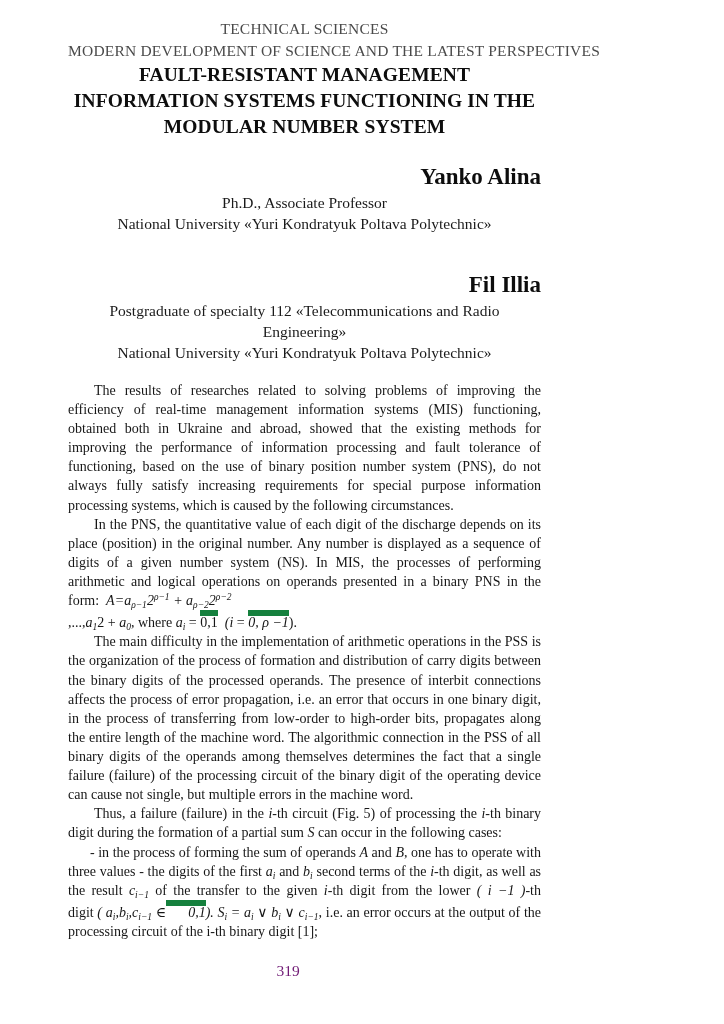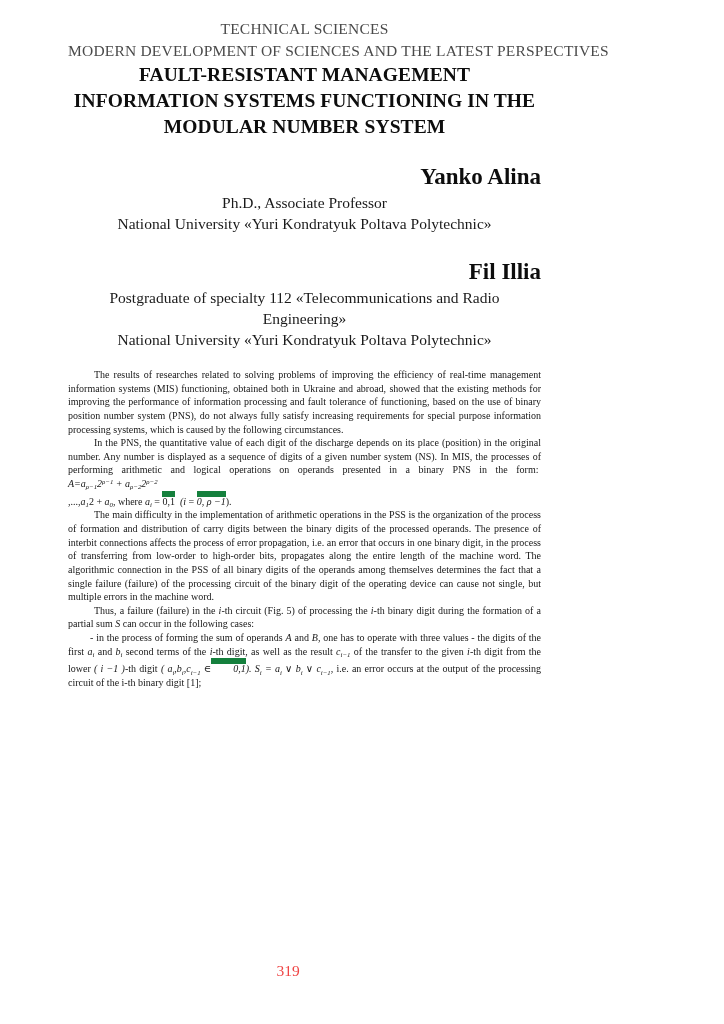--- a/index.html
+++ b/index.html
@@ -34,38 +34,38 @@
     text-align: center;
     font-weight: bold;
     font-size: 19.5px;
     line-height: 1.33;
     letter-spacing: .1px;
     color: #0d0d0d;
   }
 
   
   .author-block { margin-top: 22px; text-align: right; }
-  .author-block.second { margin-top: 23px; }
+  .author-block.second { margin-top: 36px; }
   .author-name {
     font-weight: bold;
     font-size: 23px;
     line-height: 1.3;
     color: #0d0d0d;
   }
   .author-line {
     font-size: 15.5px;
     line-height: 1.36;
     color: #1a1a1a;
     text-align: center;
   }
 
   
   .body-text {
     margin-top: 18px;
-    font-size: 10px;
+    font-size: 14px;
     line-height: 1.365;
     text-align: justify;
     text-justify: inter-word;
     color: #161616;
   }
   .body-text p {
     margin: 0;
     text-indent: 26px;
   }
   .body-text p.noindent { text-indent: 0; }
@@ -99,32 +99,32 @@
   .nb { white-space: nowrap; }
 
   
   .page-number {
     position: absolute;
     left: 0;
     right: 0;
     bottom: 44px;
     text-align: center;
     font-size: 15.5px;
-    color: #ef4444;
+    color: #701a75;
     margin-top: 32px;
   }
 </style>
 </head>
 <body>
 
 <div class="page">
 
   <div class="runhead">
     <div>TECHNICAL SCIENCES</div>
-    <div>MODERN DEVELOPMENT OF SCIENCES AND THE LATEST PERSPECTIVES</div>
+    <div>MODERN DEVELOPMENT OF SCIENCE AND THE LATEST PERSPECTIVES</div>
   </div>
 
   <div class="doc-title">FAULT-RESISTANT MANAGEMENT INFORMATION SYSTEMS  FUNCTIONING IN THE MODULAR NUMBER SYSTEM</div>
 
   <div class="author-block first">
     <div class="author-name">Yanko Alina</div>
     <div class="author-line">Ph.D., Associate Professor</div>
     <div class="author-line">National University «Yuri Kondratyuk Poltava Polytechnic»</div>
   </div>
 

